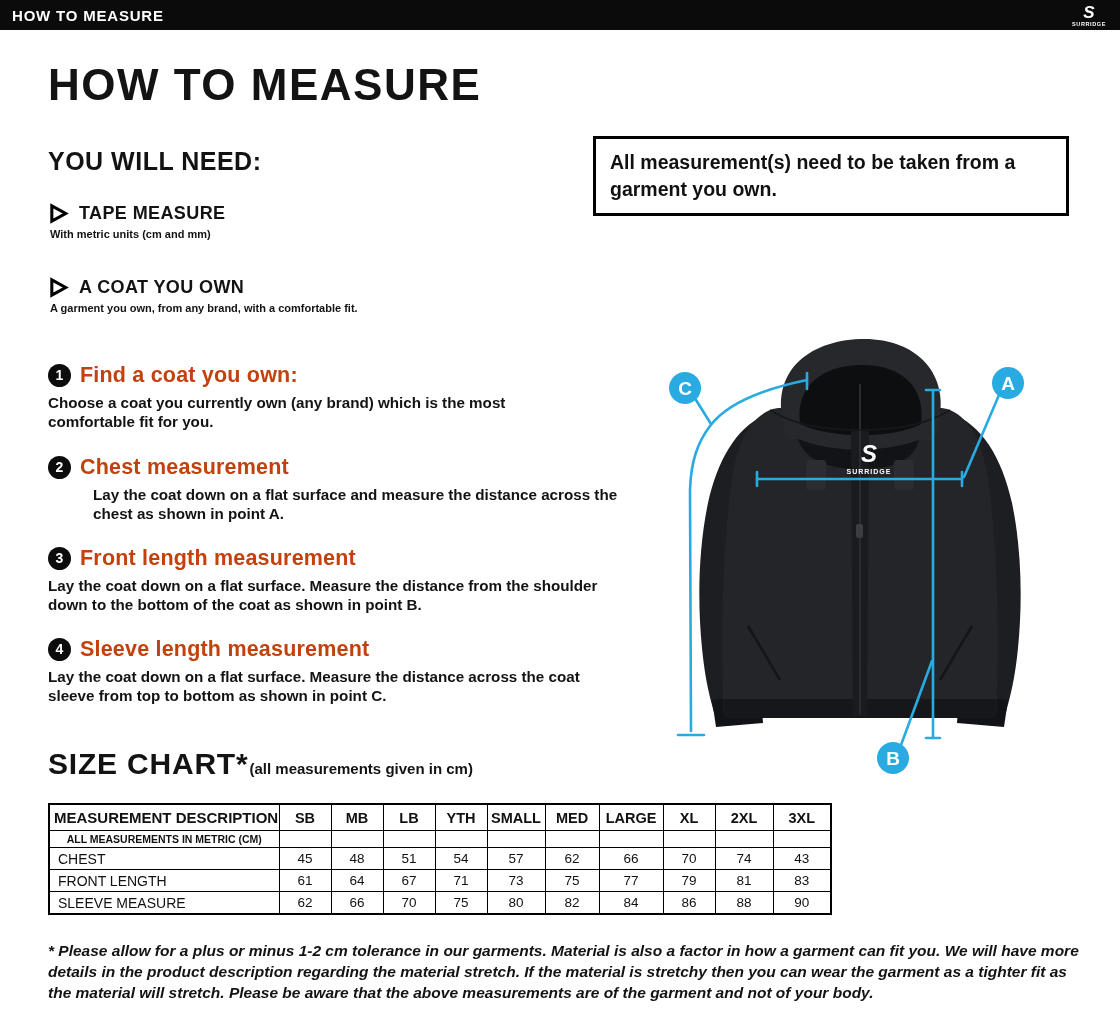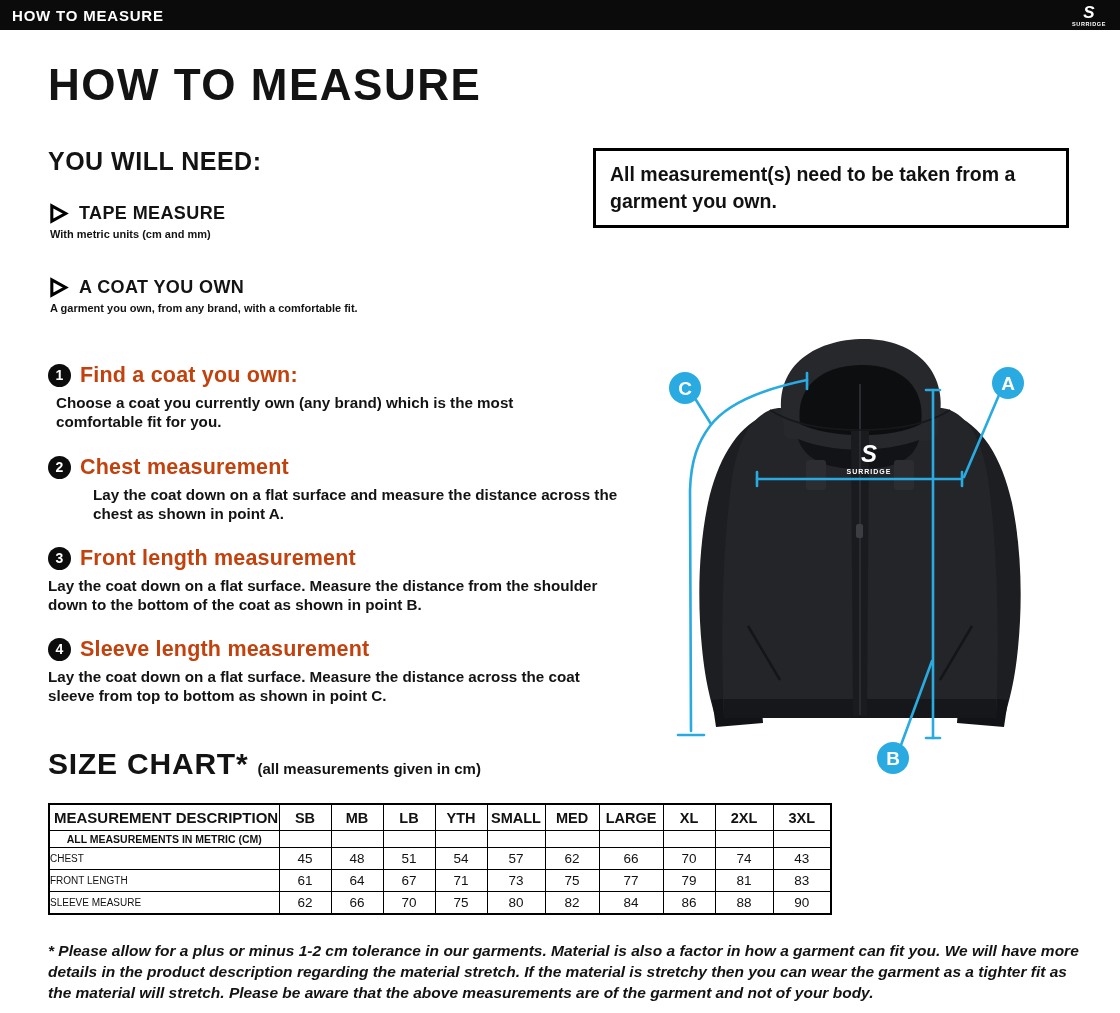--- a/index.html
+++ b/index.html
@@ -17,54 +17,54 @@
   .topbar-title{color:#fff;font-size:15px;font-weight:bold;letter-spacing:.8px;}
   .page-title{
     position:absolute;left:48px;top:60px;font-size:44px;font-weight:bold;
     letter-spacing:1.5px;color:#131313;
   }
   .section-title{
     position:absolute;left:48px;top:147px;font-size:25px;font-weight:bold;
     letter-spacing:.5px;color:#131313;
   }
   .notice-box{
-    position:absolute;left:593px;top:148px;width:476px;height:80px;
+    position:absolute;left:593px;top:136px;width:476px;height:80px;
     border:3px solid #000;box-sizing:border-box;padding:10px 14px;
     font-size:19.5px;font-weight:bold;line-height:1.36;color:#111;
   }
   .need-item{position:absolute;left:48px;}
   .need-head{display:flex;align-items:center;gap:10px;}
   .need-label{font-size:18px;font-weight:bold;letter-spacing:.4px;color:#131313;}
   .need-desc{font-size:11px;font-weight:bold;margin:4px 0 0 2px;color:#131313;}
   .tri-icon{width:21px;height:21px;display:block;}
   .step{position:absolute;left:48px;}
   .step-head{display:flex;align-items:center;gap:9px;}
   .step-num{
     width:23px;height:23px;border-radius:50%;background:#0c0c0c;color:#fff;
     font-size:14px;font-weight:bold;text-align:center;line-height:23px;flex:0 0 auto;
   }
   .step-title{font-size:21.5px;font-weight:bold;letter-spacing:.2px;color:#c2410c;}
   .step-desc{font-size:15.2px;font-weight:bold;line-height:1.27;margin-top:5px;color:#131313;}
   .figure{position:absolute;left:620px;top:328px;width:480px;height:470px;}
-  .sizechart-head{position:absolute;left:48px;top:747px;display:flex;align-items:baseline;gap:9px;}
+  .sizechart-head{position:absolute;left:48px;top:747px;display:flex;align-items:baseline;gap:1px;}
   .sizechart-title{font-size:30px;font-weight:bold;letter-spacing:.8px;color:#131313;}
   .sizechart-sub{font-size:15px;font-weight:bold;color:#131313;}
   table.sizes{
     position:absolute;left:48px;top:803px;border-collapse:collapse;
     border:2px solid #000;table-layout:fixed;
   }
   table.sizes th,table.sizes td{
     border:1.5px solid #000;padding:0;margin:16px;text-align:center;color:#111;
     overflow:hidden;white-space:nowrap;
   }
   .h-row th{height:25px;font-size:14.5px;font-weight:bold;}
   .h-row th:first-child{text-align:left;padding-left:4px;font-size:15px;}
   .note-row td{height:16px;font-size:10.5px;font-weight:bold;text-align:left;padding-left:4px;}
   .d-row td{height:21px;font-size:13.5px;font-weight:normal;}
-  .d-row td:first-child{text-align:left;padding-left:0;font-size:10px;}
+  .d-row td:first-child{text-align:left;padding-left:8px;font-size:14px;}
   .footnote{
     position:absolute;left:48px;top:941px;width:1042px;
     font-size:15.5px;font-weight:bold;font-style:italic;line-height:1.35;color:#131313;
   }
 </style>
 </head>
 <body>
 
 <div class="topbar">
   <span class="topbar-title">HOW TO MEASURE</span>
@@ -97,21 +97,21 @@
     <span class="need-label">A COAT YOU OWN</span>
   </div>
   <div class="need-desc">A garment you own, from any brand, with a comfortable fit.</div>
 </div>
 
 <div class="step" style="top:363px;">
   <div class="step-head">
     <div class="step-num">1</div>
     <div class="step-title">Find a coat you own:</div>
   </div>
-  <div class="step-desc" style="width:548px;margin-left:8px;">Choose a coat you currently own (any brand) which is the most comfortable fit for you.</div>
+  <div class="step-desc" style="width:548px;">Choose a coat you currently own (any brand) which is the most comfortable fit for you.</div>
 </div>
 
 <div class="step" style="top:455px;">
   <div class="step-head">
     <div class="step-num">2</div>
     <div class="step-title">Chest measurement</div>
   </div>
   <div class="step-desc" style="width:565px;margin-left:45px;">Lay the coat down on a flat surface and measure the distance across the chest as shown in point A.</div>
 </div>
 

